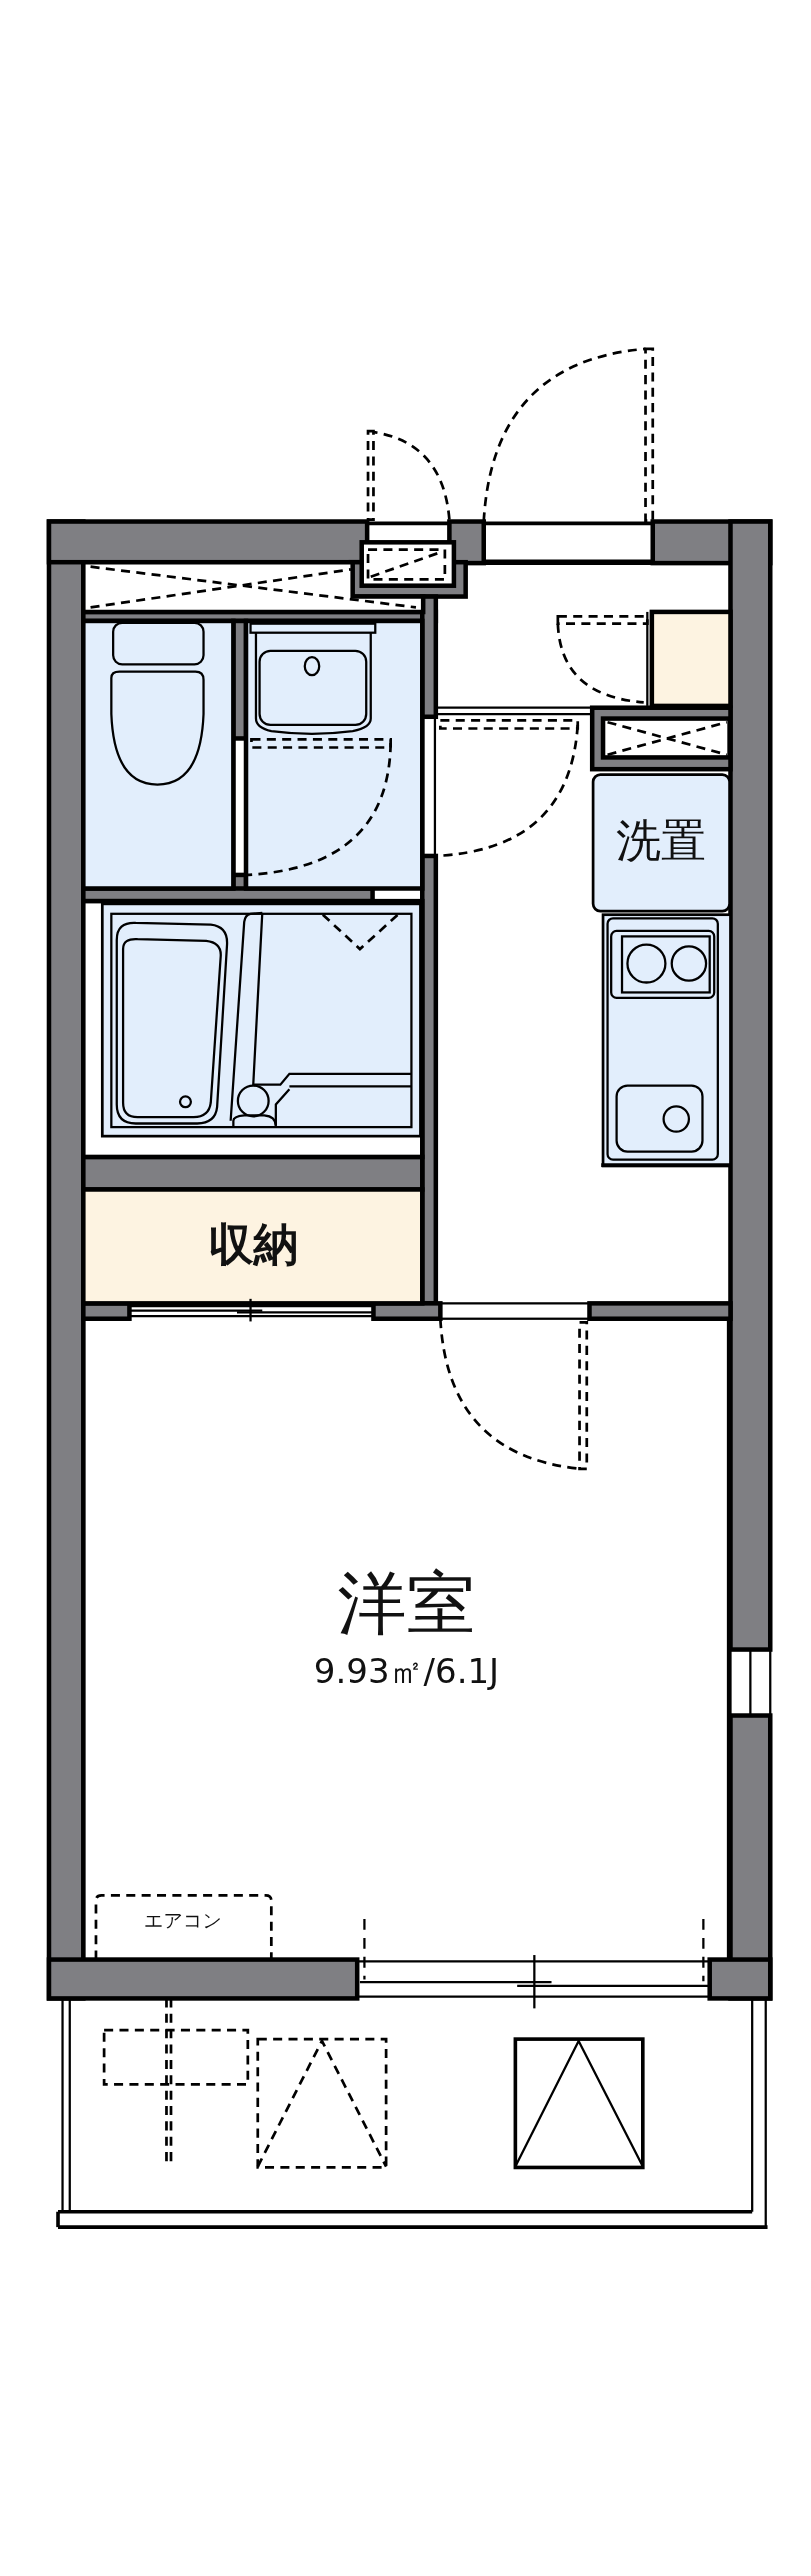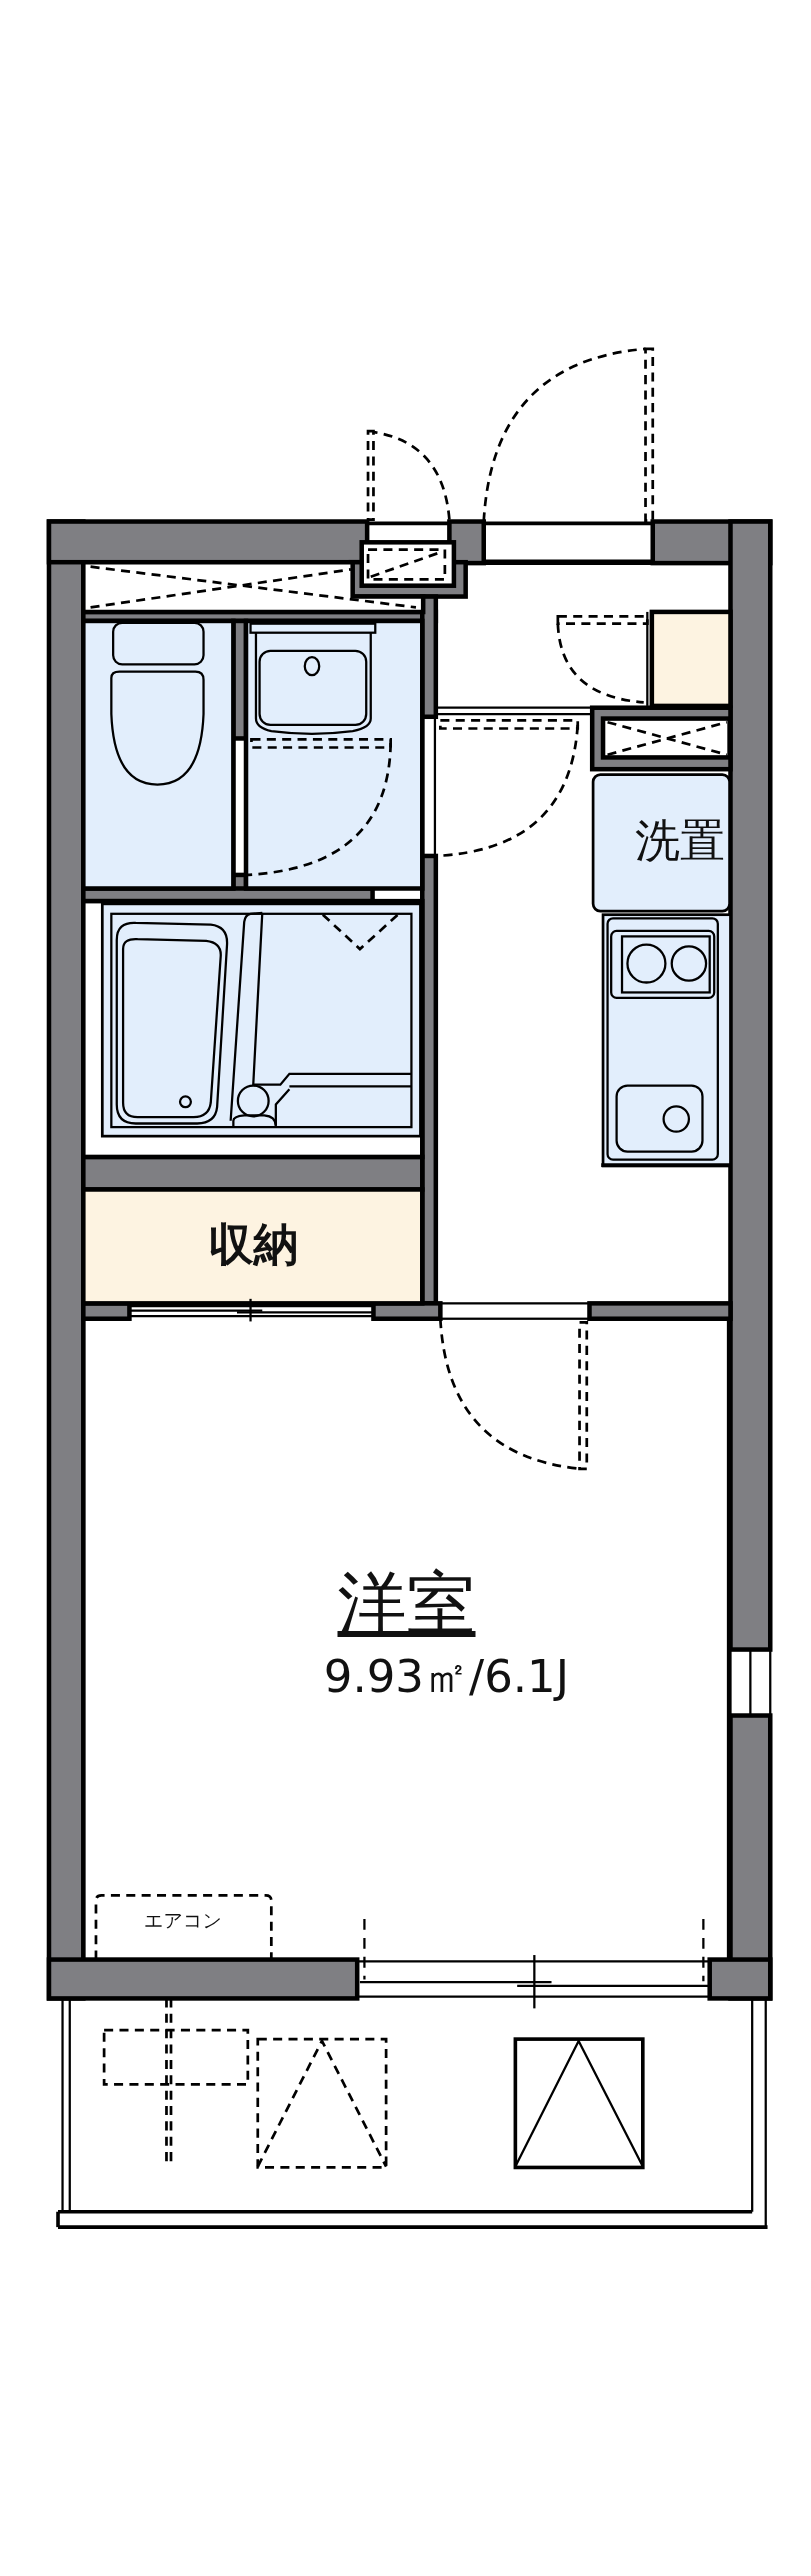--- a/index.html
+++ b/index.html
@@ -7,23 +7,23 @@
   #plan { position: absolute; left: 0; top: 0; width: 812px; height: 2576px; }
   .wall { fill: #7f7f83; stroke: #000; stroke-width: 5; }
   .ln { fill: none; stroke: #000; stroke-width: 4; }
   .thin { fill: none; stroke: #000; stroke-width: 2.5; }
   .dash { fill: none; stroke: #000; stroke-width: 3; stroke-dasharray: 10 7; }
   .dash2 { fill: none; stroke: #000; stroke-width: 2.5; stroke-dasharray: 12 9; }
   .wet { fill: #e2eefc; stroke: #000; stroke-width: 5; }
   .store { fill: #fdf3e1; stroke: #000; stroke-width: 5; }
   .white { fill: #ffffff; stroke: #000; stroke-width: 5; }
   .lbl { position: absolute; font-family: "DejaVu Sans", sans-serif; color: #111; white-space: nowrap; line-height: 1; text-align: center; }
-  .lbl-big { font-size: 69px; text-decoration: underline; }
+  .lbl-big { font-size: 69px; }
   .lbl-mid { font-size: 45px; }
-  .lbl-area { font-size: 45px; text-align: right; }
+  .lbl-area { font-size: 34px; }
   .lbl-small { font-size: 19px; }
 </style>
 </head>
 <body>
 
 <svg id="plan" viewBox="0 0 898 2850" xmlns="http://www.w3.org/2000/svg">
 
   <g>
 
     <rect class="wall" x="54" y="577" width="38" height="1634"></rect>
@@ -235,15 +235,15 @@
   </g>
   <g>
     <rect class="ln" x="570" y="2256" width="141" height="142"></rect>
     <polyline class="thin" points="570,2397 640,2258 711,2397"></polyline>
   </g>
 </svg>
 
 <div class="lbl lbl-big" style="left:325px; top:1569px; width:163px;">洋室</div>
 <div class="lbl lbl-area" style="left:244px; top:1654px; width:325px;">9.93㎡/6.1J</div>
 <div class="lbl lbl-mid" style="left:181px; top:1222px; width:145px;font-weight:bold;">収納</div>
-<div class="lbl lbl-mid" style="left:626px; top:818px; width:108px;">洗置</div>
+<div class="lbl lbl-mid" style="left:607px; top:818px; width:108px;">洗置</div>
 <div class="lbl lbl-small" style="left:99px; top:1911px; width:168px;">エアコン</div>
 
 
 </body></html>

